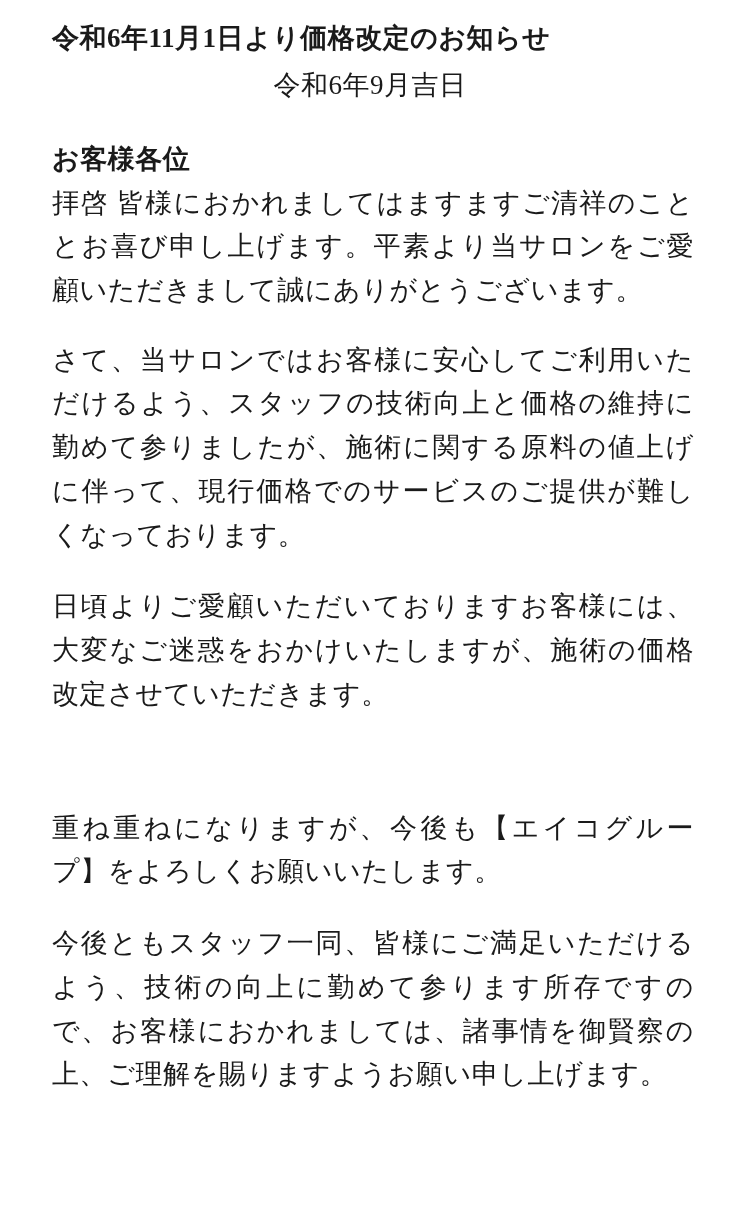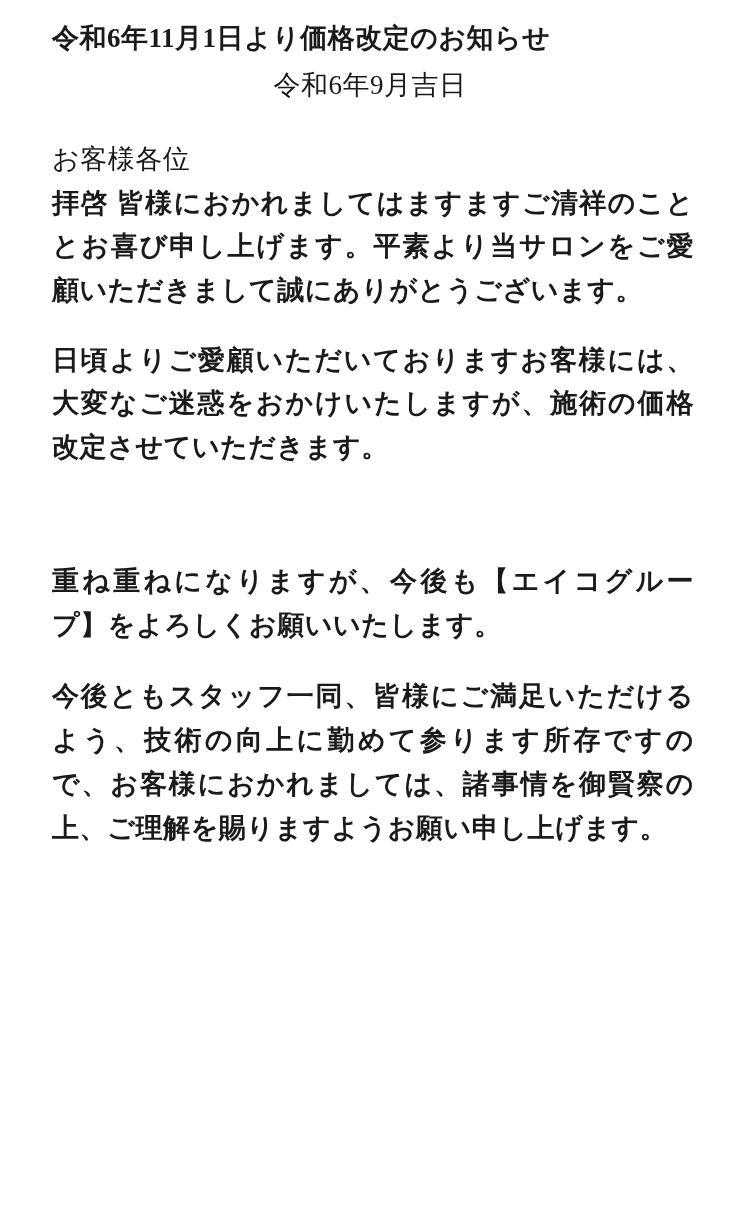--- a/index.html
+++ b/index.html
@@ -33,29 +33,29 @@
     line-height: 1.5;
     letter-spacing: 0.5px;
     text-align: center;
     margin: 0 6px 34px 0;
   }
   .salutation {
     font-size: 27px;
     line-height: 1.5;
     letter-spacing: 0.5px;
     margin: 0 0 2px 0;
+    font-weight: bold;
   }
   .para {
     font-size: 27px;
     line-height: 1.62;
     letter-spacing: 0.6px;
     margin: 0 0 28px 0;
     text-align: justify;
     text-justify: inter-ideograph;
-    font-weight: bold;
   }
   .para.tight {
     margin-bottom: 26px;
   }
   .gap-large {
     height: 62px;
   }
   .spacer-before-closing {
     height: 92px;
   }
@@ -66,20 +66,21 @@
 <div class="page">
 
   <h1 class="doc-title">令和6年11月1日より価格改定のお知らせ</h1>
 
   <div class="doc-date">令和6年9月吉日</div>
 
   <div class="salutation">お客様各位</div>
 
   <p class="para tight">拝啓 皆様におかれましてはますますご清祥のこととお喜び申し上げます。平素より当サロンをご愛顧いただきまして誠にありがとうございます。</p>
 
+  <p class="para">さて、当サロンではお客様に安心してご利用いただけるよう、スタッフの技術向上と価格の維持に勤めて参りましたが、施術に関する原料の値上げに伴って、現行価格でのサービスのご提供が難しくなっております。</p>
 
   <p class="para">日頃よりご愛顧いただいておりますお客様には、大変なご迷惑をおかけいたしますが、施術の価格改定させていただきます。</p>
 
   <div class="gap-large"></div>
 
   <p class="para">重ね重ねになりますが、今後も【エイコグループ】をよろしくお願いいたします。</p>
 
   <p class="para">今後ともスタッフ一同、皆様にご満足いただけるよう、技術の向上に勤めて参ります所存ですので、お客様におかれましては、諸事情を御賢察の上、ご理解を賜りますようお願い申し上げます。</p>
 
   <div class="spacer-before-closing"></div>

